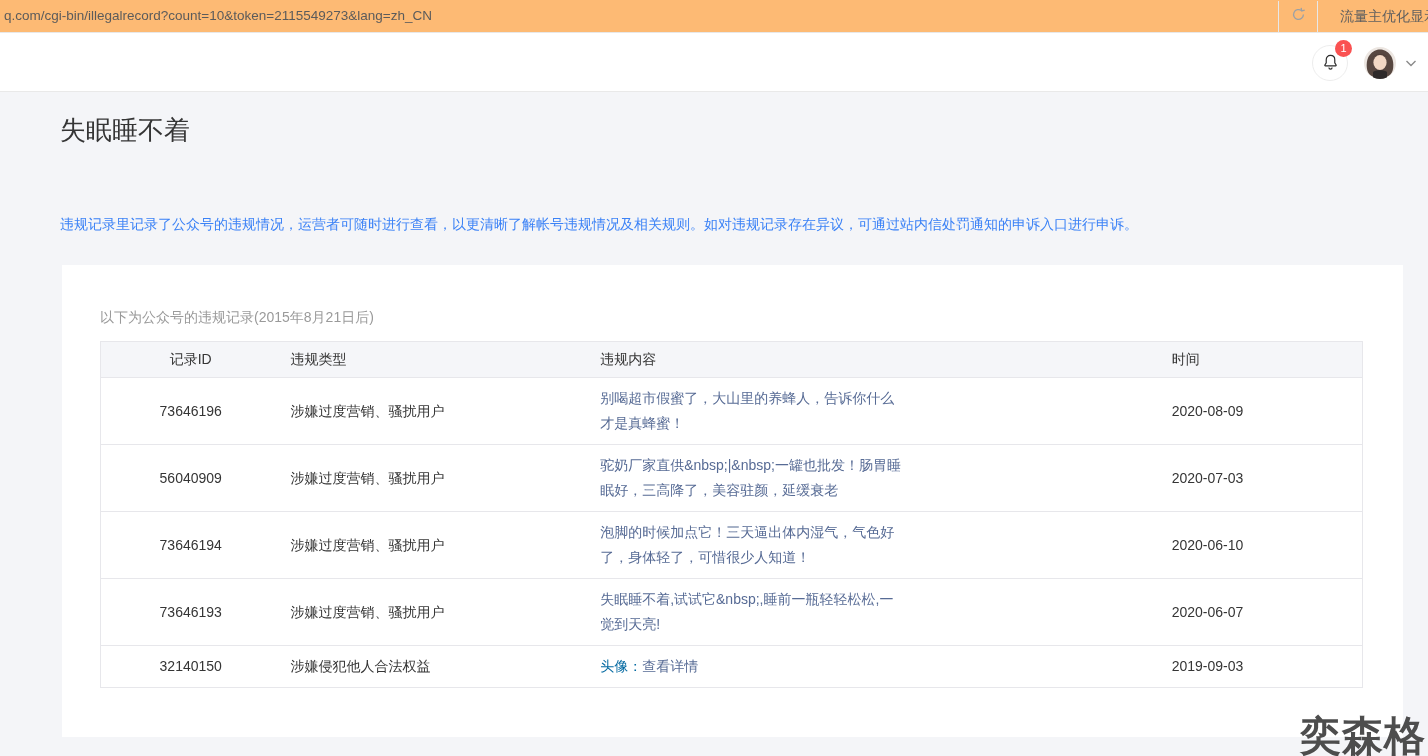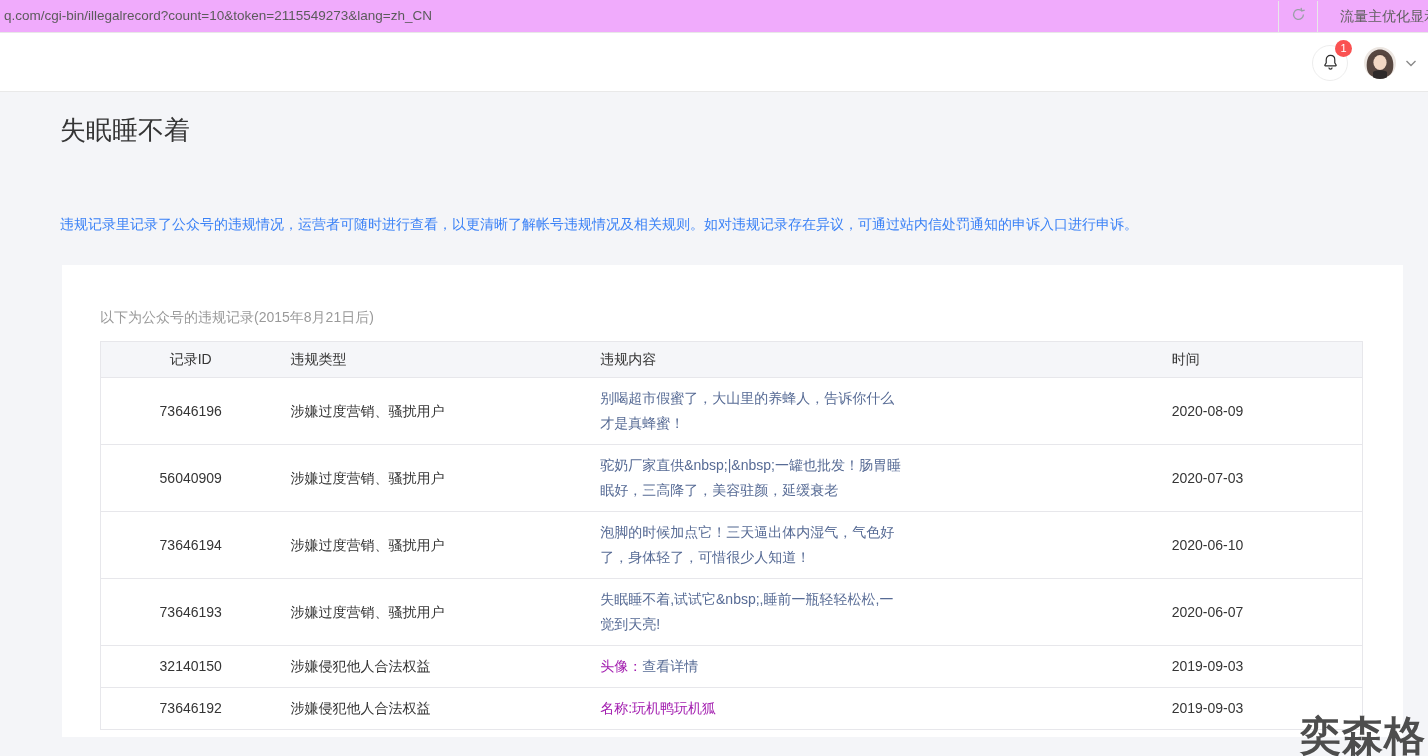--- a/index.html
+++ b/index.html
@@ -1,21 +1,21 @@
 <!DOCTYPE html>
 <html><head>
 <meta charset="utf-8">
 <style>
   * { margin:0; padding:0; box-sizing:border-box; }
   html,body { width:1428px; height:756px; overflow:hidden; background:#fff;
     font-family:"Liberation Sans","DejaVu Sans",sans-serif; }
 
   
   .topbar { position:absolute; left:0; top:0; width:1428px; height:33px;
-    background:#f0abfc; border-bottom:1px solid #e8e8e8; }
+    background:#fdba74; border-bottom:1px solid #e8e8e8; }
   .url-text { position:absolute; left:4px; top:0; height:32px; line-height:32px;
     font-size:13.5px; color:#5b5b5b; white-space:nowrap; }
   .refresh-box { position:absolute; left:1278px; top:1px; width:40px; height:31px;
     border-left:1px solid #e8e8e8; border-right:1px solid #e8e8e8;
     display:flex; align-items:center; justify-content:center; cursor:pointer; }
   .ext-label { position:absolute; left:1340px; top:0; width:88px; height:32px;
     line-height:32px; font-size:14px; color:#5f5f5f; white-space:nowrap; overflow:hidden; }
 
   
   .appbar { position:absolute; left:0; top:33px; width:1428px; height:59px;
@@ -47,21 +47,21 @@
   table.records th, table.records td { text-align:left; padding:8px 10px 8px 24px;
     border:1px solid #e7e7eb; border-left:none; border-right:none; }
   table.records th { background:#f5f6f9; font-weight:400; color:#353535;
     height:36px; padding-top:0; padding-bottom:0; }
   table.records th:first-child, table.records td:first-child { border-left:1px solid #e7e7eb;text-align:center; }
   table.records th:last-child,  table.records td:last-child  { border-right:1px solid #e7e7eb; }
   table.records td { color:#353535; line-height:25px; vertical-align:middle; }
   .cell-type { color:#576b95; }
   .content-inner { max-width:302px; }
   .link { color:#576b95; cursor:pointer; }
-  .plain { color:#a21caf; }
+  .plain { color:#0369a1; }
 
   
   .watermark { position:absolute; left:1300px; top:709px; font-size:41px;
     font-weight:700; color:#4d4d4d; letter-spacing:1px; white-space:nowrap; }
 </style>
 </head>
 <body>
 
 <div class="topbar">
   <div class="url-text">q.com/cgi-bin/illegalrecord?count=10&amp;token=2115549273&amp;lang=zh_CN</div>
@@ -157,25 +157,17 @@
           <td>2020-06-07</td>
         </tr>
         <tr>
           <td>32140150</td>
           <td class="cell-type">涉嫌侵犯他人合法权益</td>
           <td>
             <div class="content-inner"><span class="plain">头像：</span><span class="link">查看详情</span></div>
           </td>
           <td>2019-09-03</td>
         </tr>
-        <tr>
-          <td>73646192</td>
-          <td class="cell-type">涉嫌侵犯他人合法权益</td>
-          <td>
-            <div class="content-inner plain">名称:玩机鸭玩机狐</div>
-          </td>
-          <td>2019-09-03</td>
-        </tr>
       </tbody>
   </table>
 </div>
 
 <div class="watermark">奕森格</div>
 
 </body></html>

